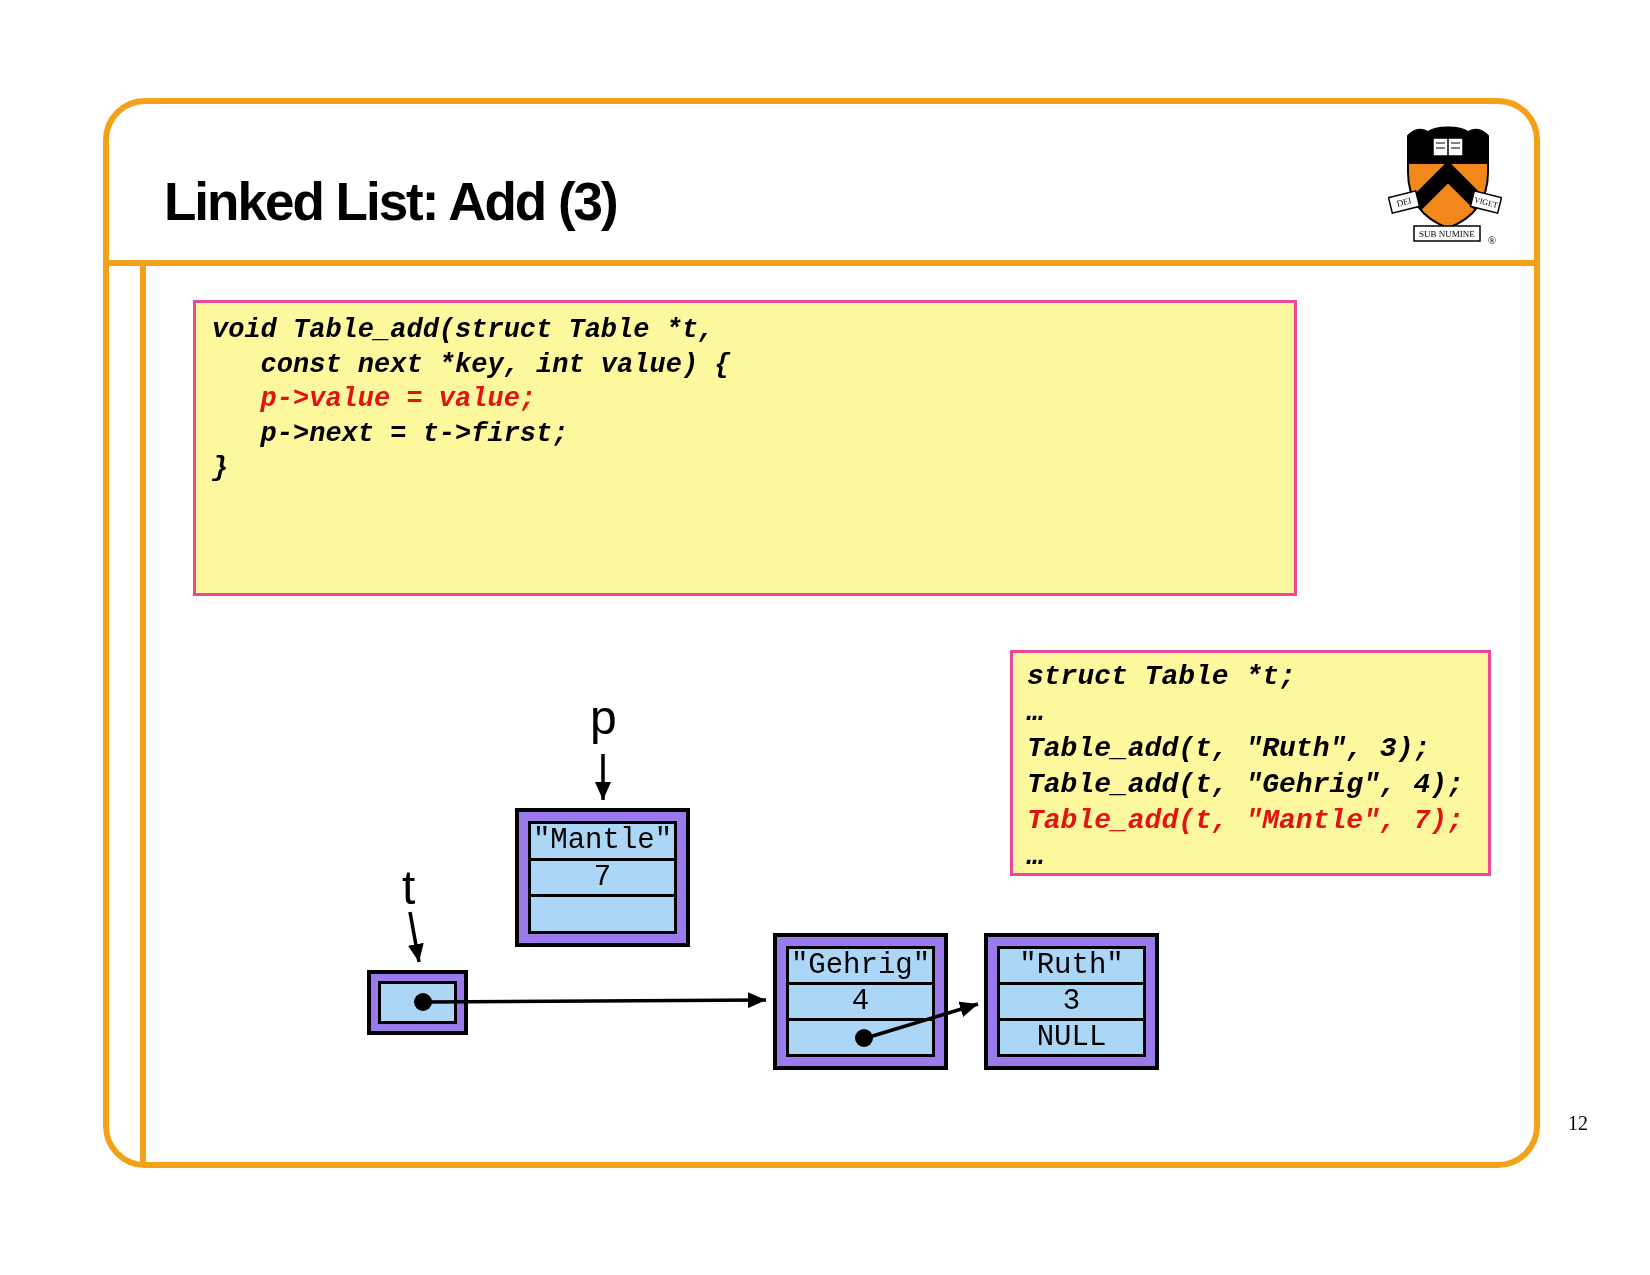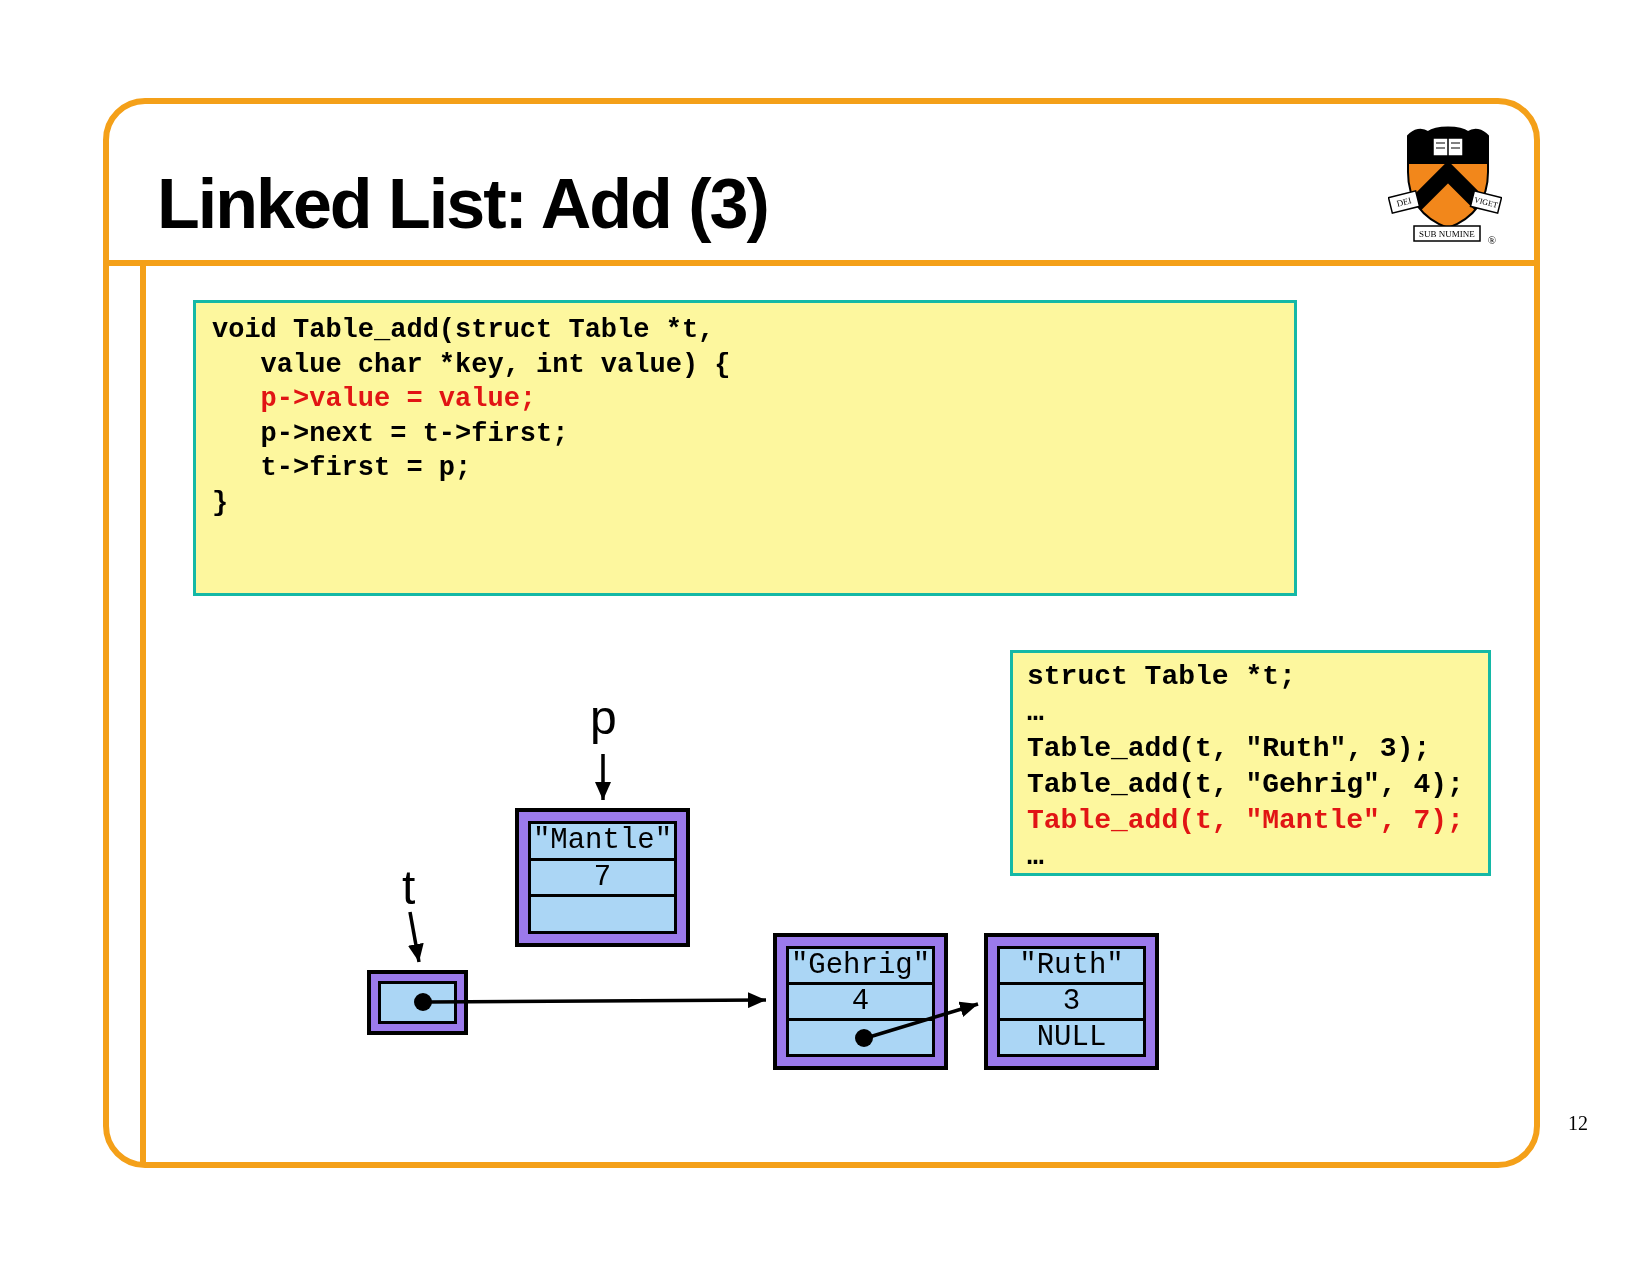--- a/index.html
+++ b/index.html
@@ -10,29 +10,29 @@
   }
   
   .frame{
     position:absolute;left:103px;top:98px;width:1437px;height:1070px;
     border:6px solid var(--orange);border-radius:42px;box-sizing:border-box;
   }
   .title-rule{position:absolute;left:103px;top:260px;width:1437px;height:6px;background:var(--orange);}
   .left-rule{position:absolute;left:140px;top:260px;width:6px;height:902px;background:var(--orange);}
   
   .title{
-    position:absolute;left:148px;top:155px;margin:9px;
-    font-size:70px;font-weight:bold;letter-spacing:-2px;color:#000;white-space:nowrap;
+    position:absolute;left:148px;top:155px;margin:16px;
+    font-size:53px;font-weight:bold;letter-spacing:-2px;color:#000;white-space:nowrap;
   }
   
   .logo{position:absolute;left:1388px;top:120px;width:114px;height:130px;}
   
   .codebox{
-    position:absolute;background:var(--yellow);border:3px solid #14b8a6;box-sizing:border-box;
-    font-family:"Liberation Mono",monospace;font-weight:bold;color:#000;
+    position:absolute;background:var(--yellow);border:3px solid #ec4899;box-sizing:border-box;
+    font-family:"Liberation Mono",monospace;font-weight:bold;color:#000;font-style:italic;
   }
   .codebox-main{left:193px;top:300px;width:1104px;height:296px;padding:10px 16px;font-size:27px;line-height:34.5px;}
   .codebox-calls{left:1010px;top:650px;width:481px;height:226px;padding:6px 14px;font-size:28px;line-height:36px;}
   .cl{white-space:pre;}
   .hl{color:var(--red);}
   
   .node{
     position:absolute;background:var(--purple);border:4px solid #000;box-sizing:border-box;padding:9px;
   }
   .node-inner{
@@ -93,24 +93,23 @@
       <rect x="26" y="106" width="66" height="15" fill="#fff" stroke="#000" stroke-width="1.5"></rect>
       <text x="16" y="85" font-size="9" text-anchor="middle" font-family="Liberation Serif,serif" transform="rotate(-14 16 82)">DEI</text>
       <text x="98" y="85" font-size="8" text-anchor="middle" font-family="Liberation Serif,serif" transform="rotate(14 98 82)">VIGET</text>
       <text x="59" y="117" font-size="9" text-anchor="middle" font-family="Liberation Serif,serif">SUB NUMINE</text>
     </g>
     <text x="104" y="124" font-size="11" text-anchor="middle" font-family="Liberation Serif,serif">®</text>
   </svg>
 
   <div class="codebox codebox-main">
     <div class="cl">void Table_add(struct Table *t,</div>
-    <div class="cl">   value char *key, int value) {</div>
+    <div class="cl">   const next *key, int value) {</div>
     <div class="cl hl">   p-&gt;value = value;</div>
     <div class="cl">   p-&gt;next = t-&gt;first;</div>
-    <div class="cl">   t-&gt;first = p;</div>
     <div class="cl">}</div>
   </div>
 
   <div class="codebox codebox-calls">
     <div class="cl">struct Table *t;</div>
     <div class="cl">…</div>
     <div class="cl">Table_add(t, "Ruth", 3);</div>
     <div class="cl">Table_add(t, "Gehrig", 4);</div>
     <div class="cl hl">Table_add(t, "Mantle", 7);</div>
     <div class="cl">…</div>

